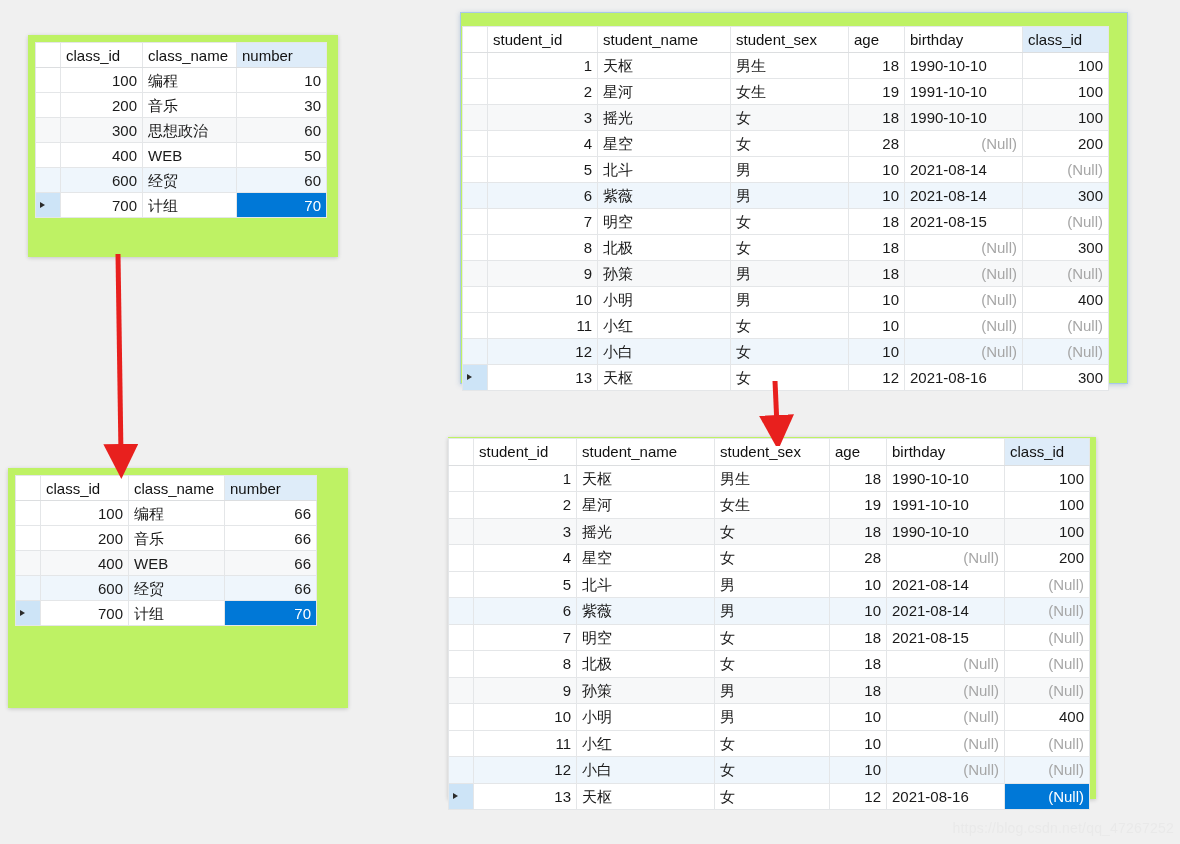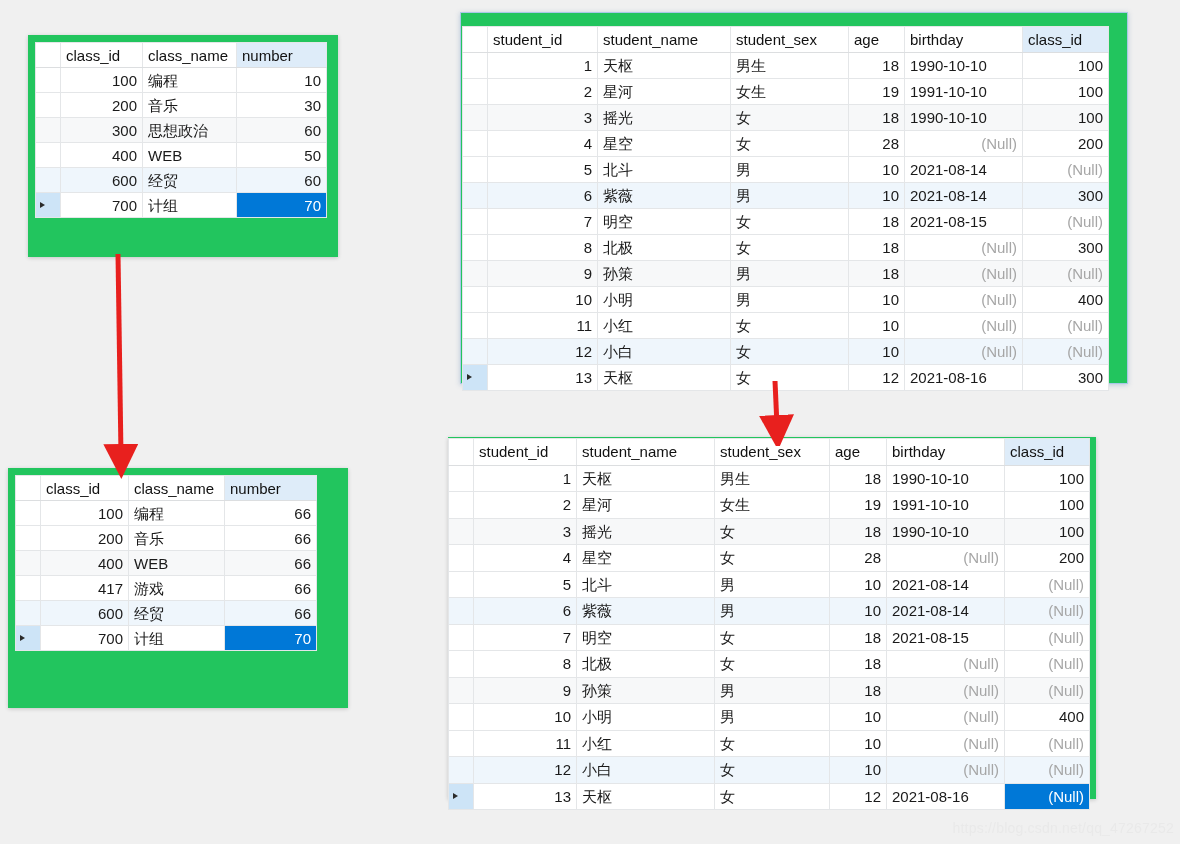--- a/index.html
+++ b/index.html
@@ -11,21 +11,21 @@
     height: 844px;
     background: #f0f0f0;
     font-family: "Liberation Sans", "DejaVu Sans", sans-serif;
     position: relative;
     overflow: hidden;
     -webkit-font-smoothing: antialiased;
   }
 
   .panel {
     position: absolute;
-    background: #22c55e;
+    background: #bef264;
     box-sizing: border-box;
   }
   .panel.shadowed {
     box-shadow: 0 1px 4px rgba(0,0,0,0.18);
   }
   .panel.bluebox {
     border: 1px solid #a8c8e8;
     box-shadow: 0 1px 5px rgba(120,150,190,0.45);
   }
 
@@ -246,26 +246,20 @@
         <tr>
           <td class="gutter" style="width: 14px;"></td>
           <td class="num">200</td>
           <td class="txt">音乐</td>
           <td class="num">66</td>
         </tr>
         <tr class="alt-gray">
           <td class="gutter" style="width: 14px;"></td>
           <td class="num">400</td>
           <td class="txt">WEB</td>
-          <td class="num">66</td>
-        </tr>
-        <tr>
-          <td class="gutter" style="width: 14px;"></td>
-          <td class="num">417</td>
-          <td class="txt">游戏</td>
           <td class="num">66</td>
         </tr>
         <tr class="alt-blue">
           <td class="gutter" style="width: 14px;"></td>
           <td class="num">600</td>
           <td class="txt">经贸</td>
           <td class="num">66</td>
         </tr>
         <tr>
           <td class="gutter current" style="width: 14px;"></td>

